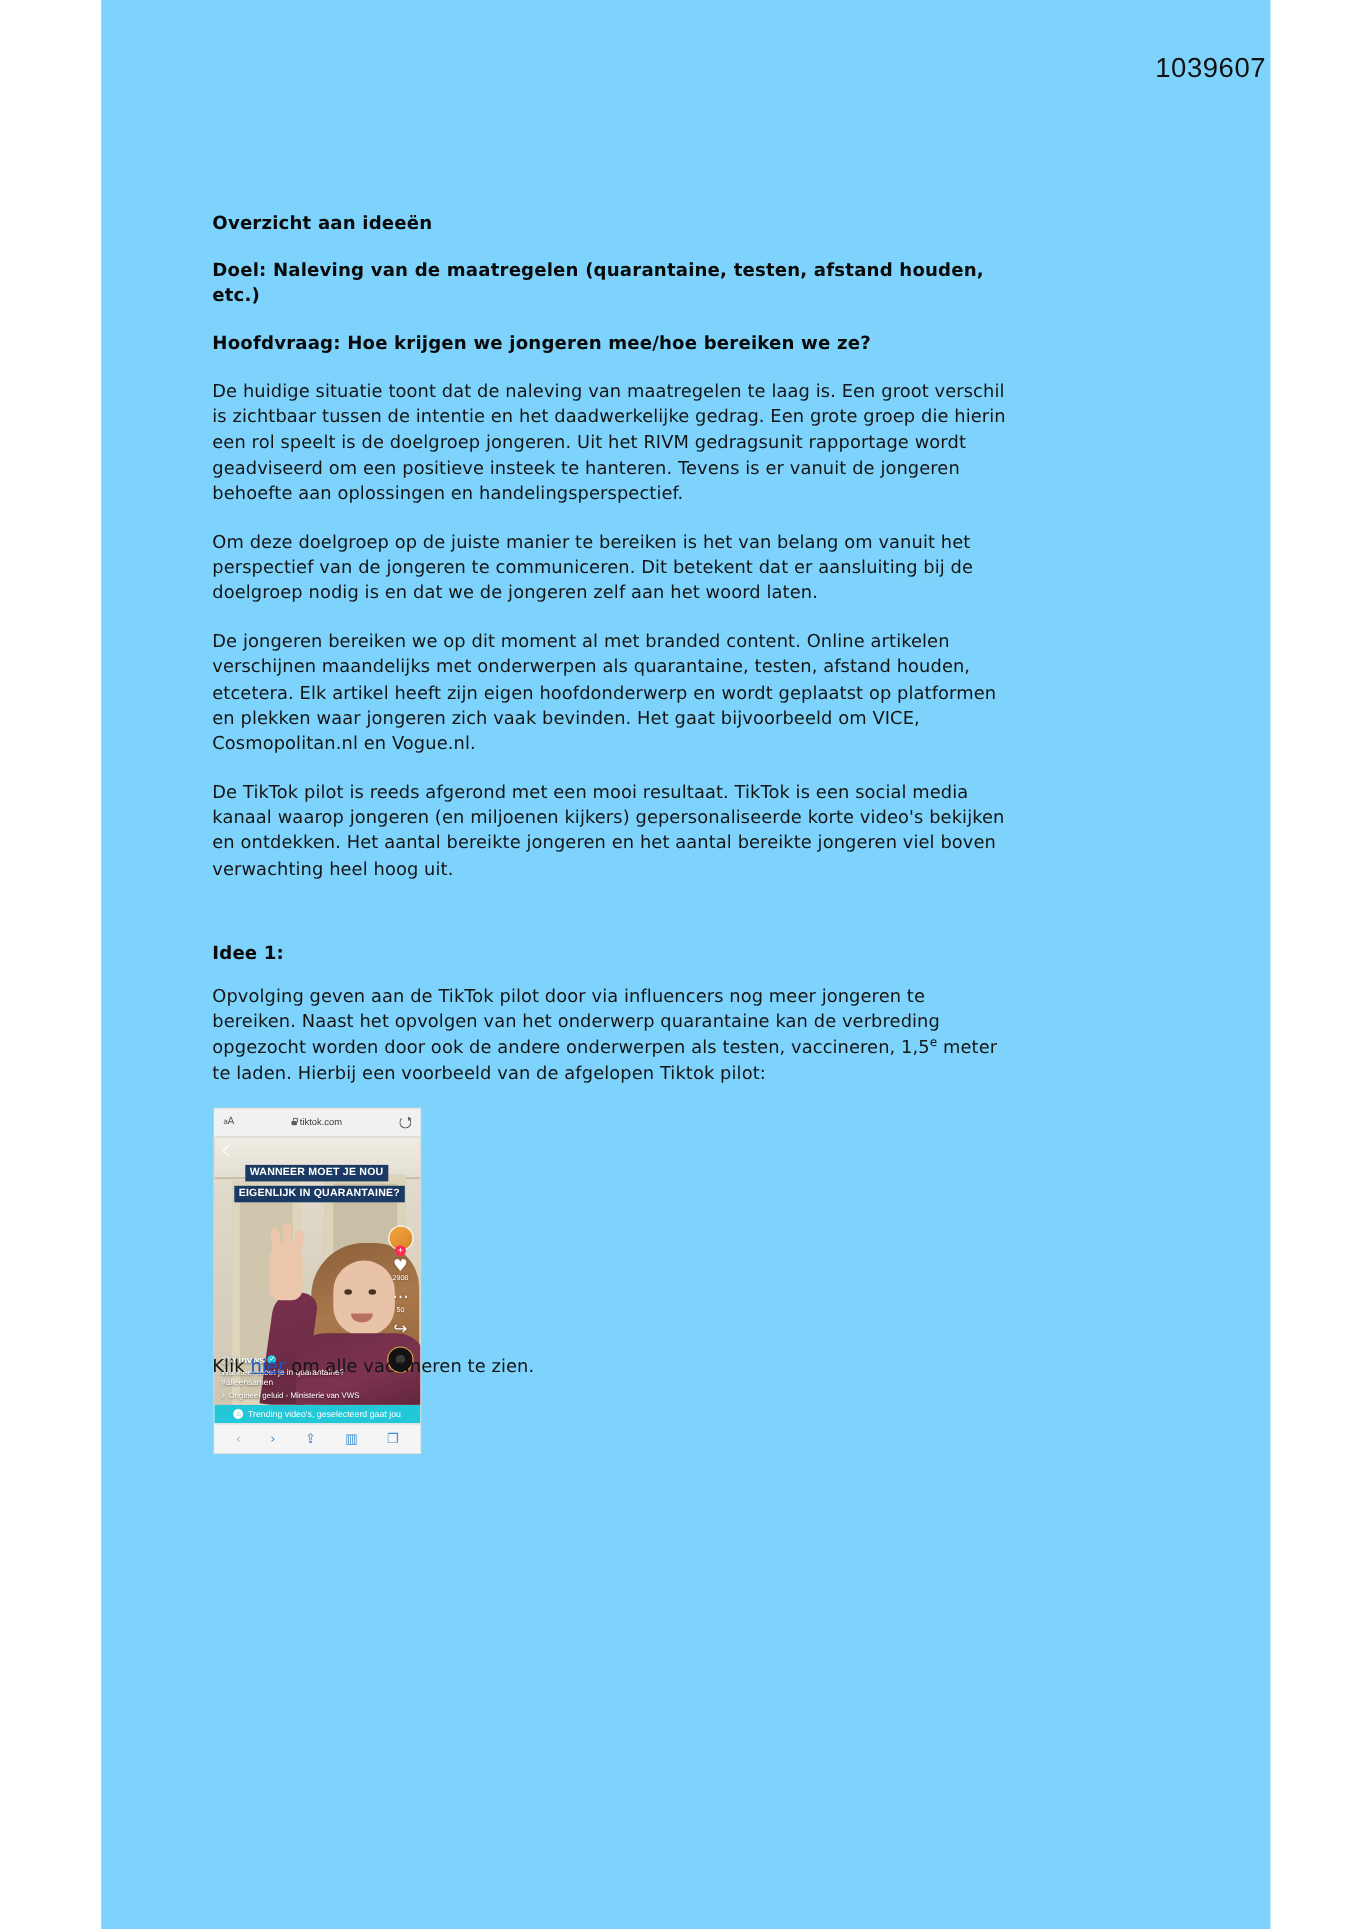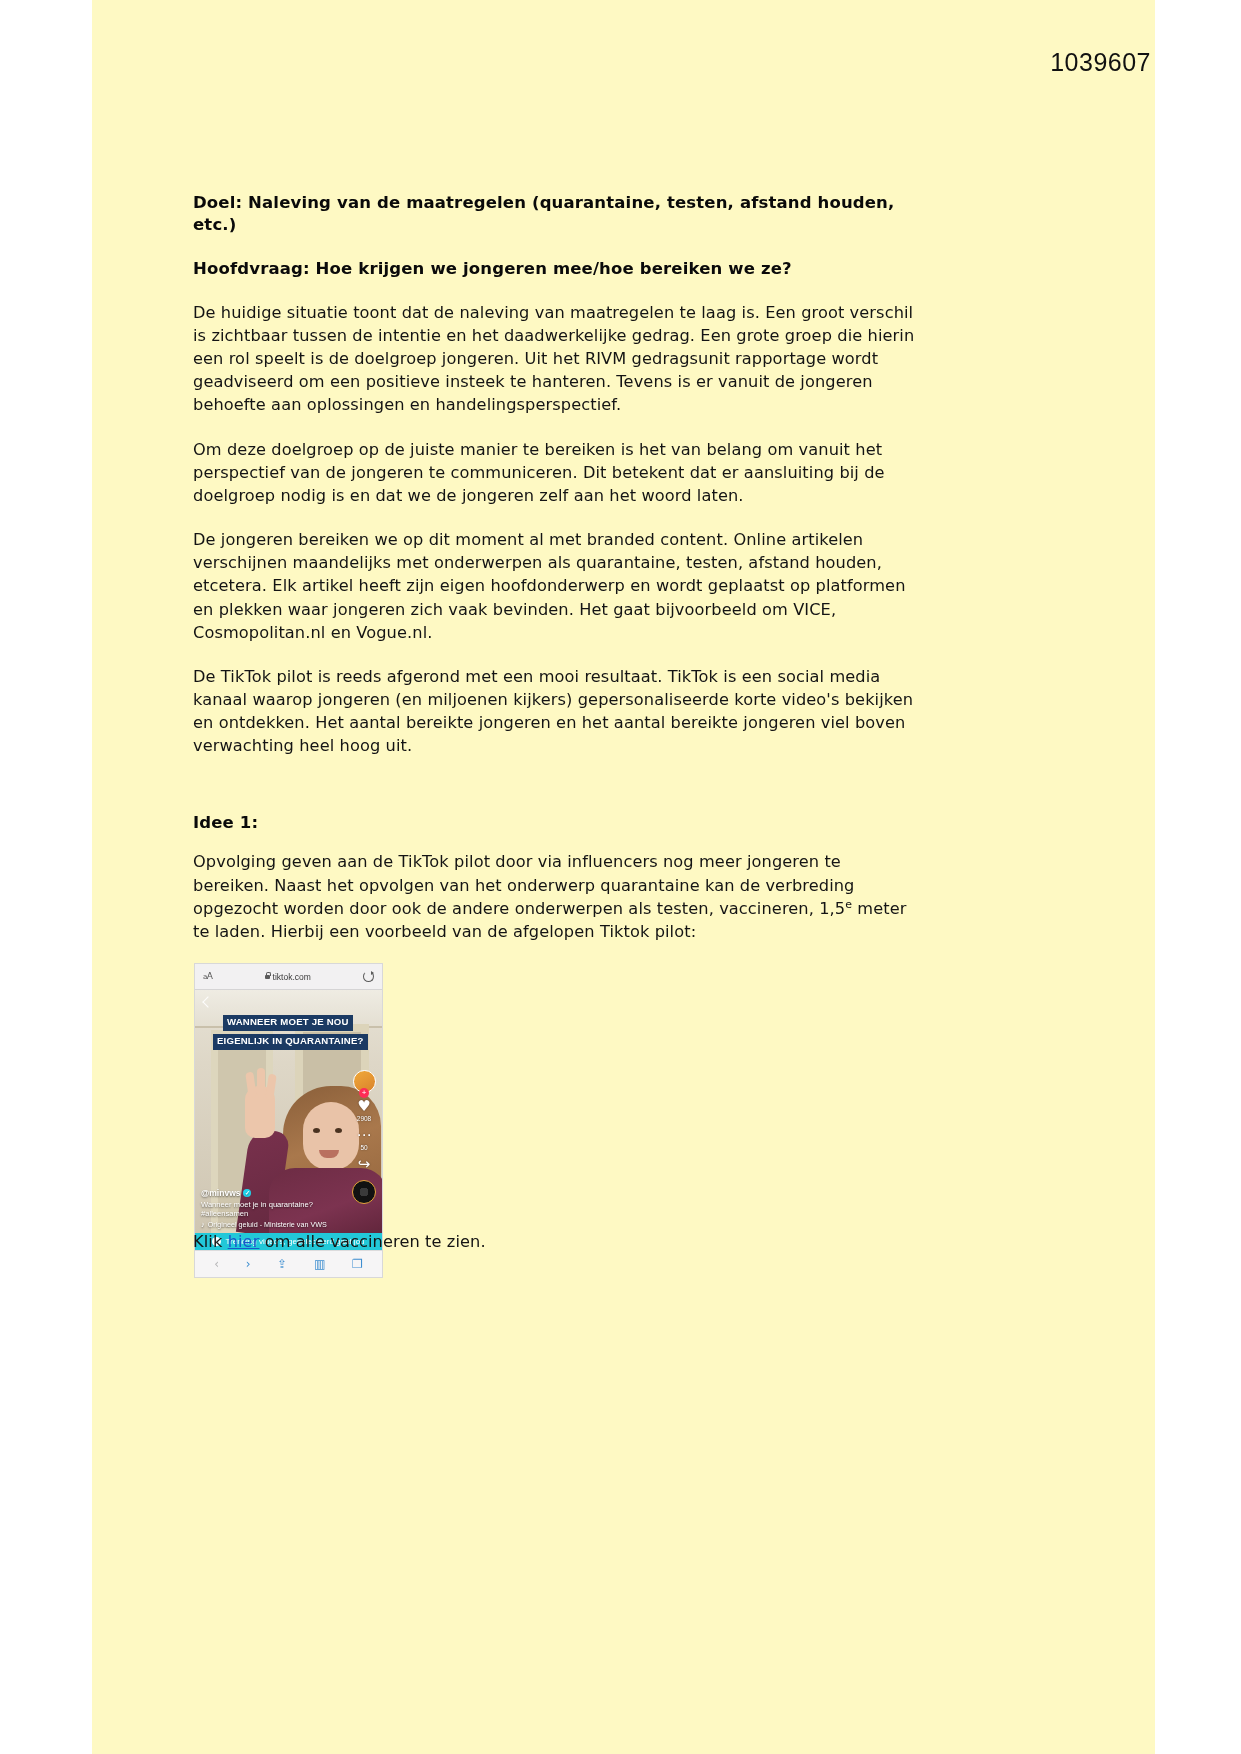--- a/index.html
+++ b/index.html
@@ -13,21 +13,21 @@
     position: relative;
     font-family: "DejaVu Sans", sans-serif;
     color: #000000;
     overflow: hidden;
   }
   .page {
     position: absolute;
     left: 0; top: 0;
     width: 1241px;
     height: 1754px;
-    background: #fef9c3;
+    background: #7dd3fc;
   }
   
   .scan-shade-left {
     position: absolute;
     left: 0; top: 0;
     width: 92px; height: 1754px;
     background: #ffffff;
   }
   .scan-shade-right {
     position: absolute;
@@ -425,20 +425,21 @@
 
 <div class="page">
 
   <div class="scan-shade-left"></div>
   <div class="scan-shade-right"></div>
 
   <div class="doc-number">1039607</div>
 
   <div class="content">
 
+    <div class="h-bold">Overzicht aan ideeën</div>
     <div class="h-bold">Doel: Naleving van de maatregelen (quarantaine, testen, afstand houden, etc.)</div>
     <div class="h-bold">Hoofdvraag: Hoe krijgen we jongeren mee/hoe bereiken we ze?</div>
 
 
     <p class="body">De huidige situatie toont dat de naleving van maatregelen te laag is. Een groot verschil is zichtbaar tussen de intentie en het daadwerkelijke gedrag. Een grote groep die hierin een rol speelt is de doelgroep jongeren. Uit het RIVM gedragsunit rapportage wordt geadviseerd om een positieve insteek te hanteren. Tevens is er vanuit de jongeren behoefte aan oplossingen en handelingsperspectief.</p>
     <p class="body">Om deze doelgroep op de juiste manier te bereiken is het van belang om vanuit het perspectief van de jongeren te communiceren. Dit betekent dat er aansluiting bij de doelgroep nodig is en dat we de jongeren zelf aan het woord laten.</p>
     <p class="body">De jongeren bereiken we op dit moment al met branded content. Online artikelen verschijnen maandelijks met onderwerpen als quarantaine, testen, afstand houden, etcetera. Elk artikel heeft zijn eigen hoofdonderwerp en wordt geplaatst op platformen en plekken waar jongeren zich vaak bevinden. Het gaat bijvoorbeeld om VICE, Cosmopolitan.nl en Vogue.nl.</p>
     <p class="body">De TikTok pilot is reeds afgerond met een mooi resultaat. TikTok is een social media kanaal waarop jongeren (en miljoenen kijkers) gepersonaliseerde korte video's bekijken en ontdekken. Het aantal bereikte jongeren en het aantal bereikte jongeren viel boven verwachting heel hoog uit.</p>
 
     <div class="section-head gap-before-idee">Idee 1:</div>

